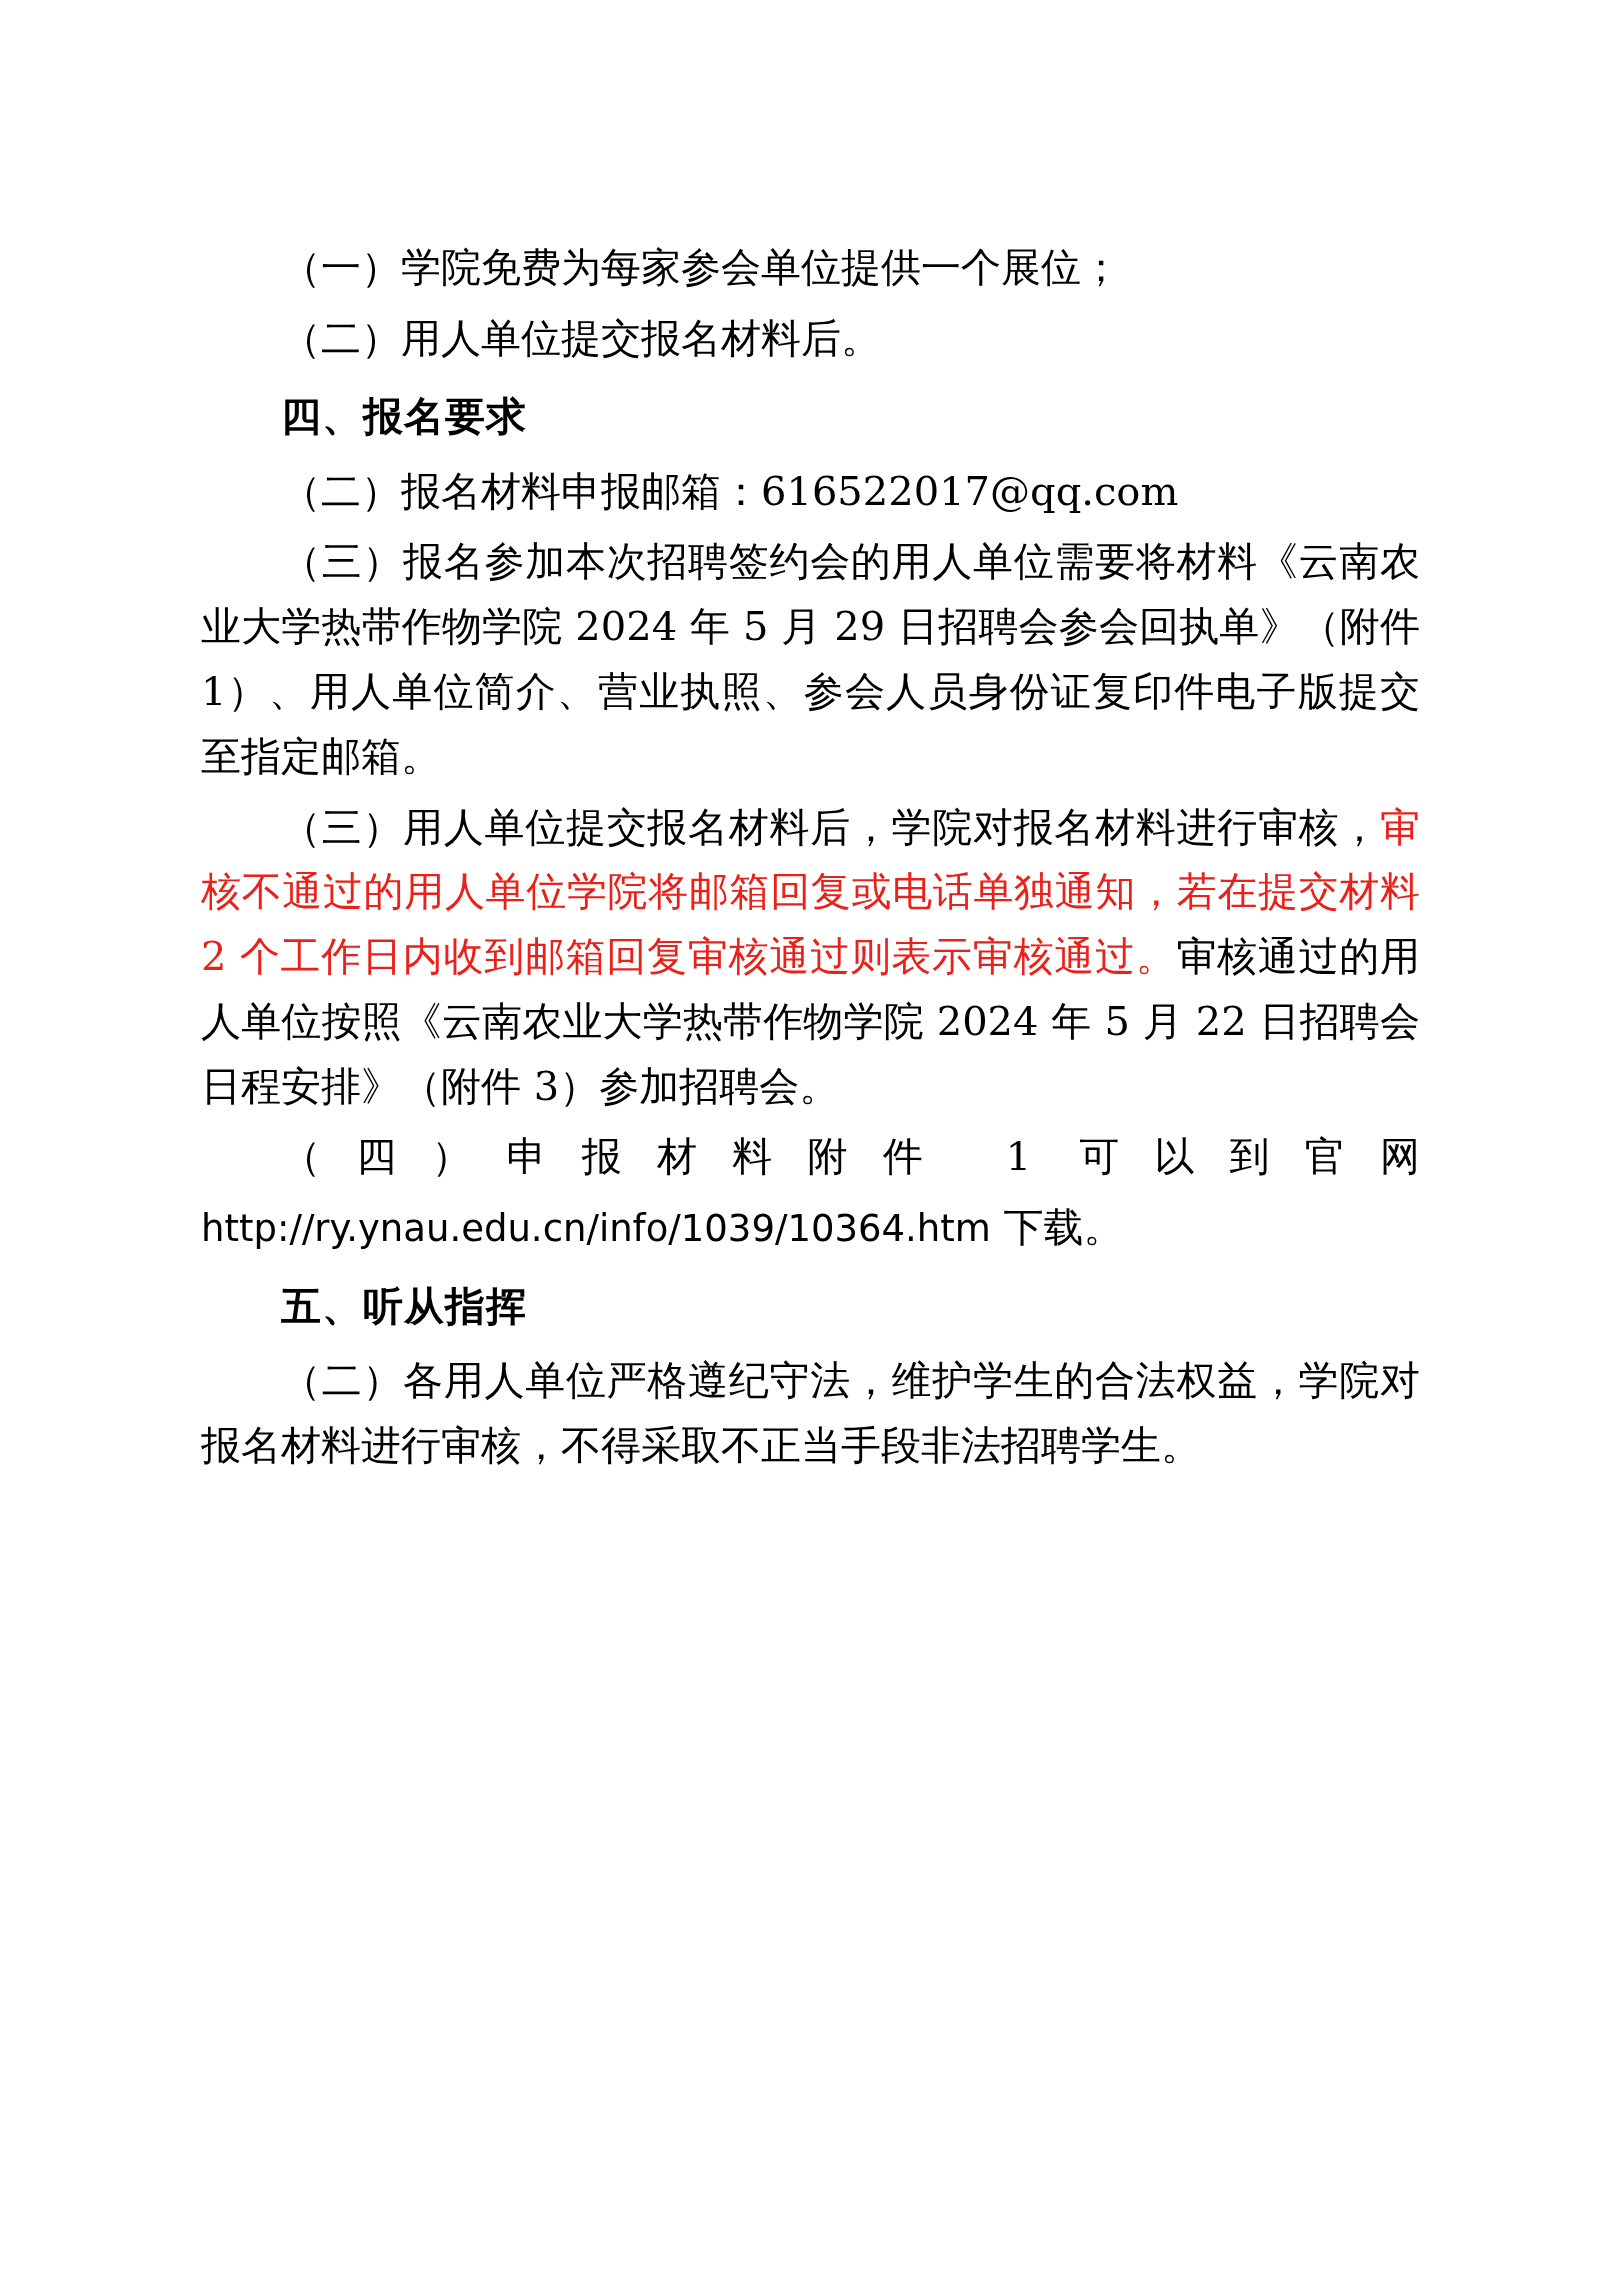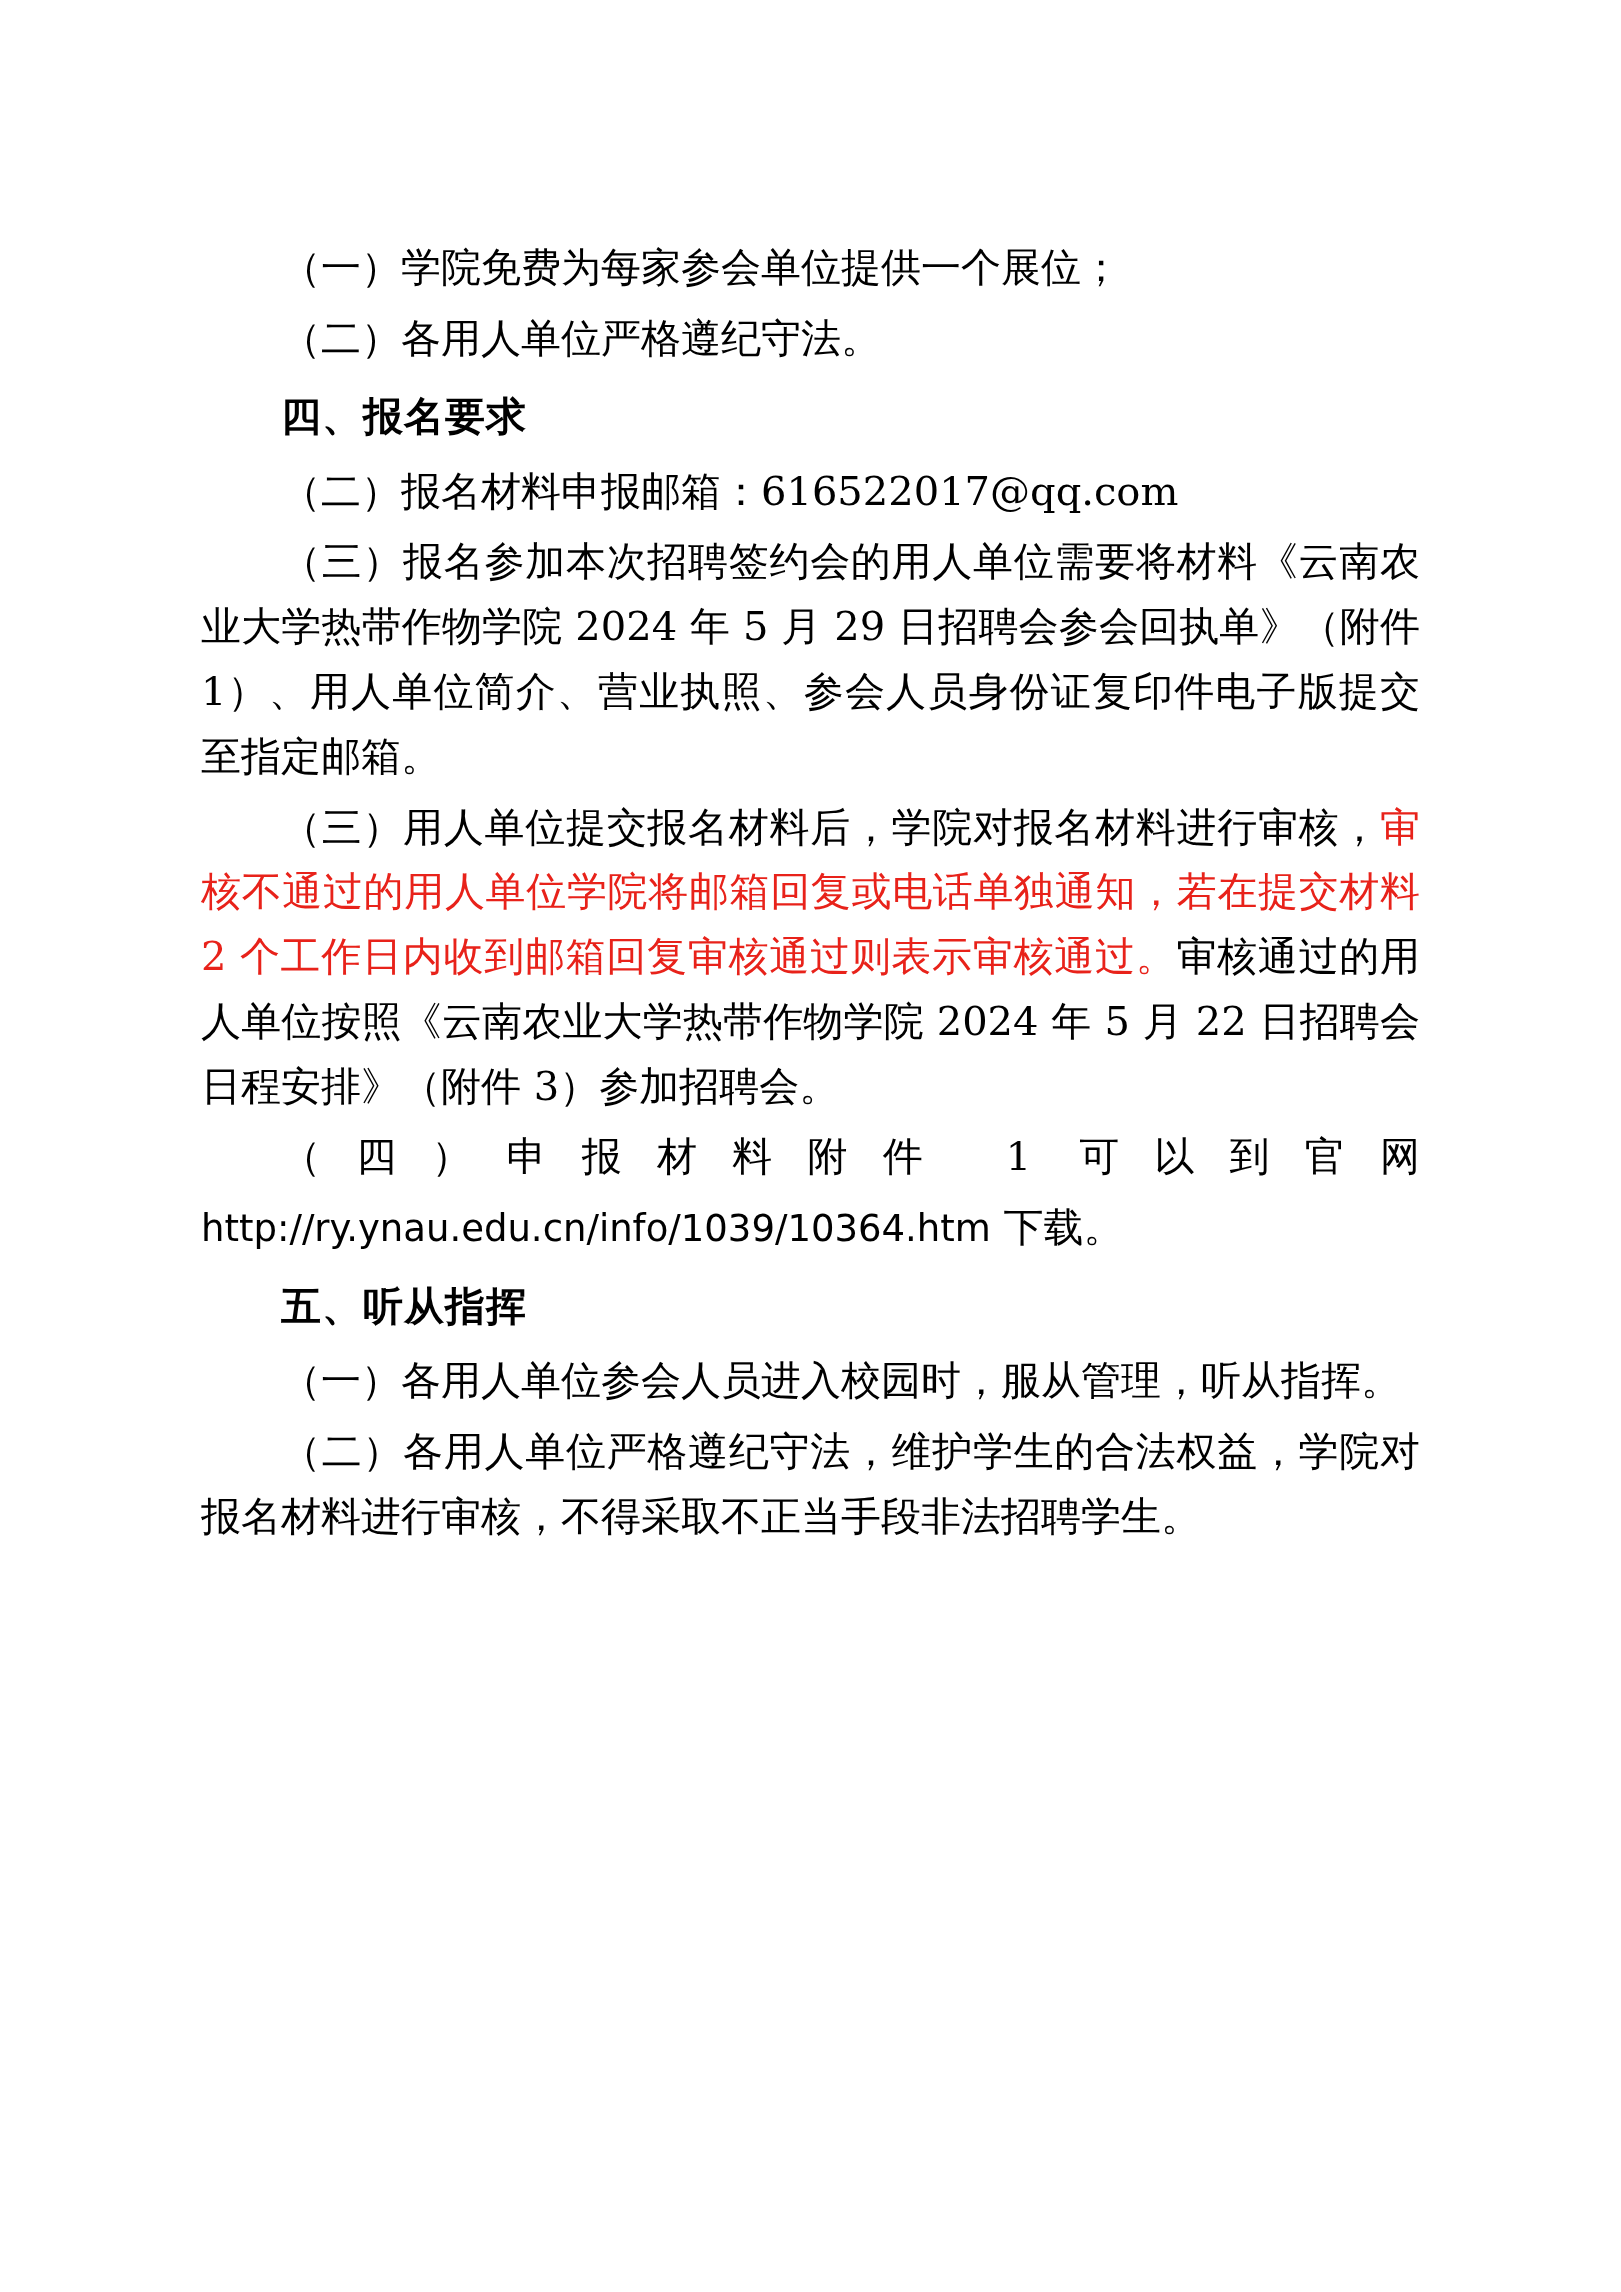--- a/index.html
+++ b/index.html
@@ -51,38 +51,37 @@
   }
 </style>
 </head>
 <body>
 
 <div class="page">
   <div class="doc-body">
 
     <p class="indent">（一）学院免费为每家参会单位提供一个展位；</p>
 
-    <p class="indent">（二）各用人单位严格遵纪守法。</p>
+    <p class="indent">（二）用人单位提交报名材料后。</p>
 
     <p class="heading">四、报名要求</p>
 
 
     <p class="indent">（二）报名材料申报邮箱：616522017@qq.com</p>
 
     <p class="indent">（三）报名参加本次招聘签约会的用人单位需要将材料《云南农业大学热带作物学院 2024 年 5 月 29 日招聘会参会回执单》（附件 1）、用人单位简介、营业执照、参会人员身份证复印件电子版提交至指定邮箱。</p>
 
     <p class="indent">
       <span>（三）用人单位提交报名材料后，学院对报名材料进行审核，</span><span class="red">审核不通过的用人单位学院将邮箱回复或电话单独通知，若在提交材料 2 个工作日内收到邮箱回复审核通过则表示审核通过。</span><span>审核通过的用人单位按照《云南农业大学热带作物学院 2024 年 5 月 22 日招聘会日程安排》（附件 3）参加招聘会。</span>
     </p>
 
     <p class="indent justify-full">（四）申报材料附件 1 可以到官网</p>
 
     <p><span class="url">http://ry.ynau.edu.cn/info/1039/10364.htm</span><span> 下载。</span></p>
 
     <p class="heading">五、听从指挥</p>
 
-    <p class="indent">（一）各用人单位参会人员进入校园时，服从管理，听从指挥。</p>
 
     <p class="indent">（二）各用人单位严格遵纪守法，维护学生的合法权益，学院对报名材料进行审核，不得采取不正当手段非法招聘学生。</p>
 
   </div>
 </div>
 
 
 </body></html>

